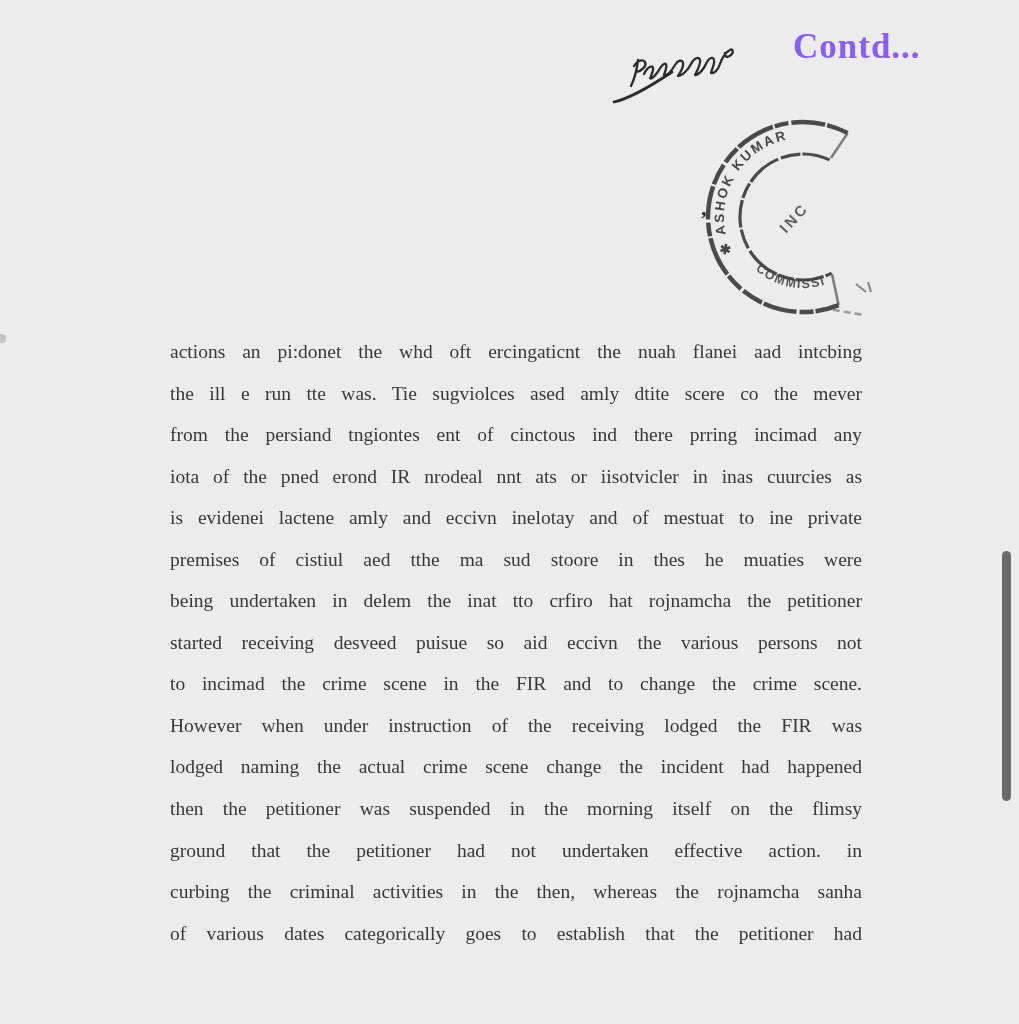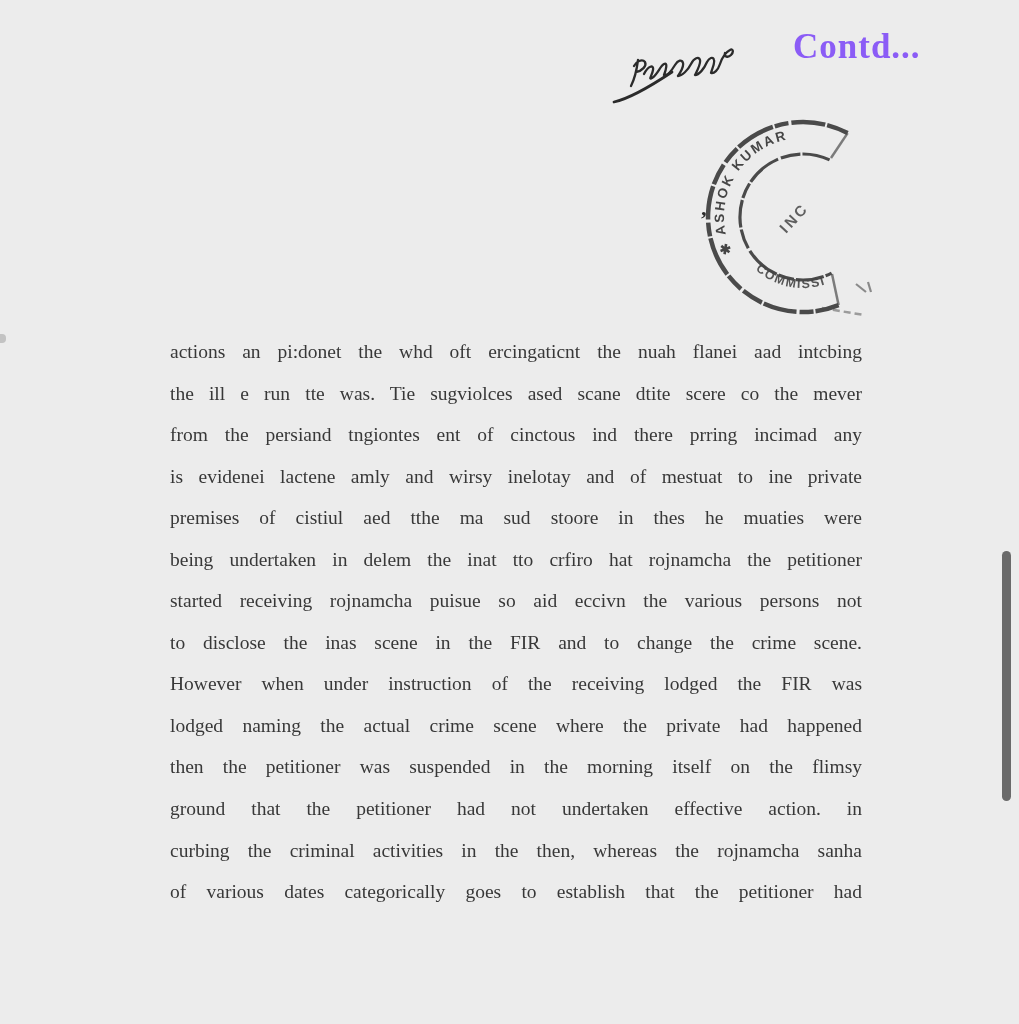--- a/index.html
+++ b/index.html
@@ -125,29 +125,30 @@
 
     <text class="stamp-text" font-size="15" letter-spacing="3" opacity="0.85" transform="translate(88,122) rotate(-47)">INC</text>
   </svg>
 
   <div class="ink-speck">’</div>
 
   <div class="edge-speck"></div>
 
   <div class="doc-text">
     <div class="doc-line">actions an pi:donet the whd oft ercingaticnt the nuah flanei aad intcbing</div>
-    <div class="doc-line">the ill e run tte was. Tie sugviolces ased scane dtite scere co the mever</div>
+    <div class="doc-line">the ill e run tte was. Tie sugviolces ased amly dtite scere co the mever</div>
     <div class="doc-line">from the persiand tngiontes ent of cinctous ind there prring incimad any</div>
-    <div class="doc-line">is evidenei lactene amly and wirsy inelotay and of mestuat to ine private</div>
+    <div class="doc-line">iota of the pned erond IR nrodeal nnt ats or iisotvicler in inas cuurcies as</div>
+    <div class="doc-line">is evidenei lactene amly and eccivn inelotay and of mestuat to ine private</div>
     <div class="doc-line">premises of cistiul aed tthe ma sud stoore in thes he muaties were</div>
     <div class="doc-line">being undertaken in delem the inat tto crfiro hat rojnamcha the petitioner</div>
-    <div class="doc-line">started receiving rojnamcha puisue so aid eccivn the various persons not</div>
-    <div class="doc-line">to disclose the inas scene in the FIR and to change the crime scene.</div>
+    <div class="doc-line">started receiving desveed puisue so aid eccivn the various persons not</div>
+    <div class="doc-line">to incimad the crime scene in the FIR and to change the crime scene.</div>
     <div class="doc-line">However when under instruction of the receiving lodged the FIR was</div>
-    <div class="doc-line">lodged naming the actual crime scene where the private had happened</div>
+    <div class="doc-line">lodged naming the actual crime scene change the incident had happened</div>
     <div class="doc-line">then the petitioner was suspended in the morning itself on the flimsy</div>
     <div class="doc-line">ground that the petitioner had not undertaken effective action. in</div>
     <div class="doc-line">curbing the criminal activities in the then, whereas the rojnamcha sanha</div>
     <div class="doc-line">of various dates categorically goes to establish that the petitioner had</div>
   </div>
 
   <div class="scrollbar-thumb"></div>
 
 </div>
 

